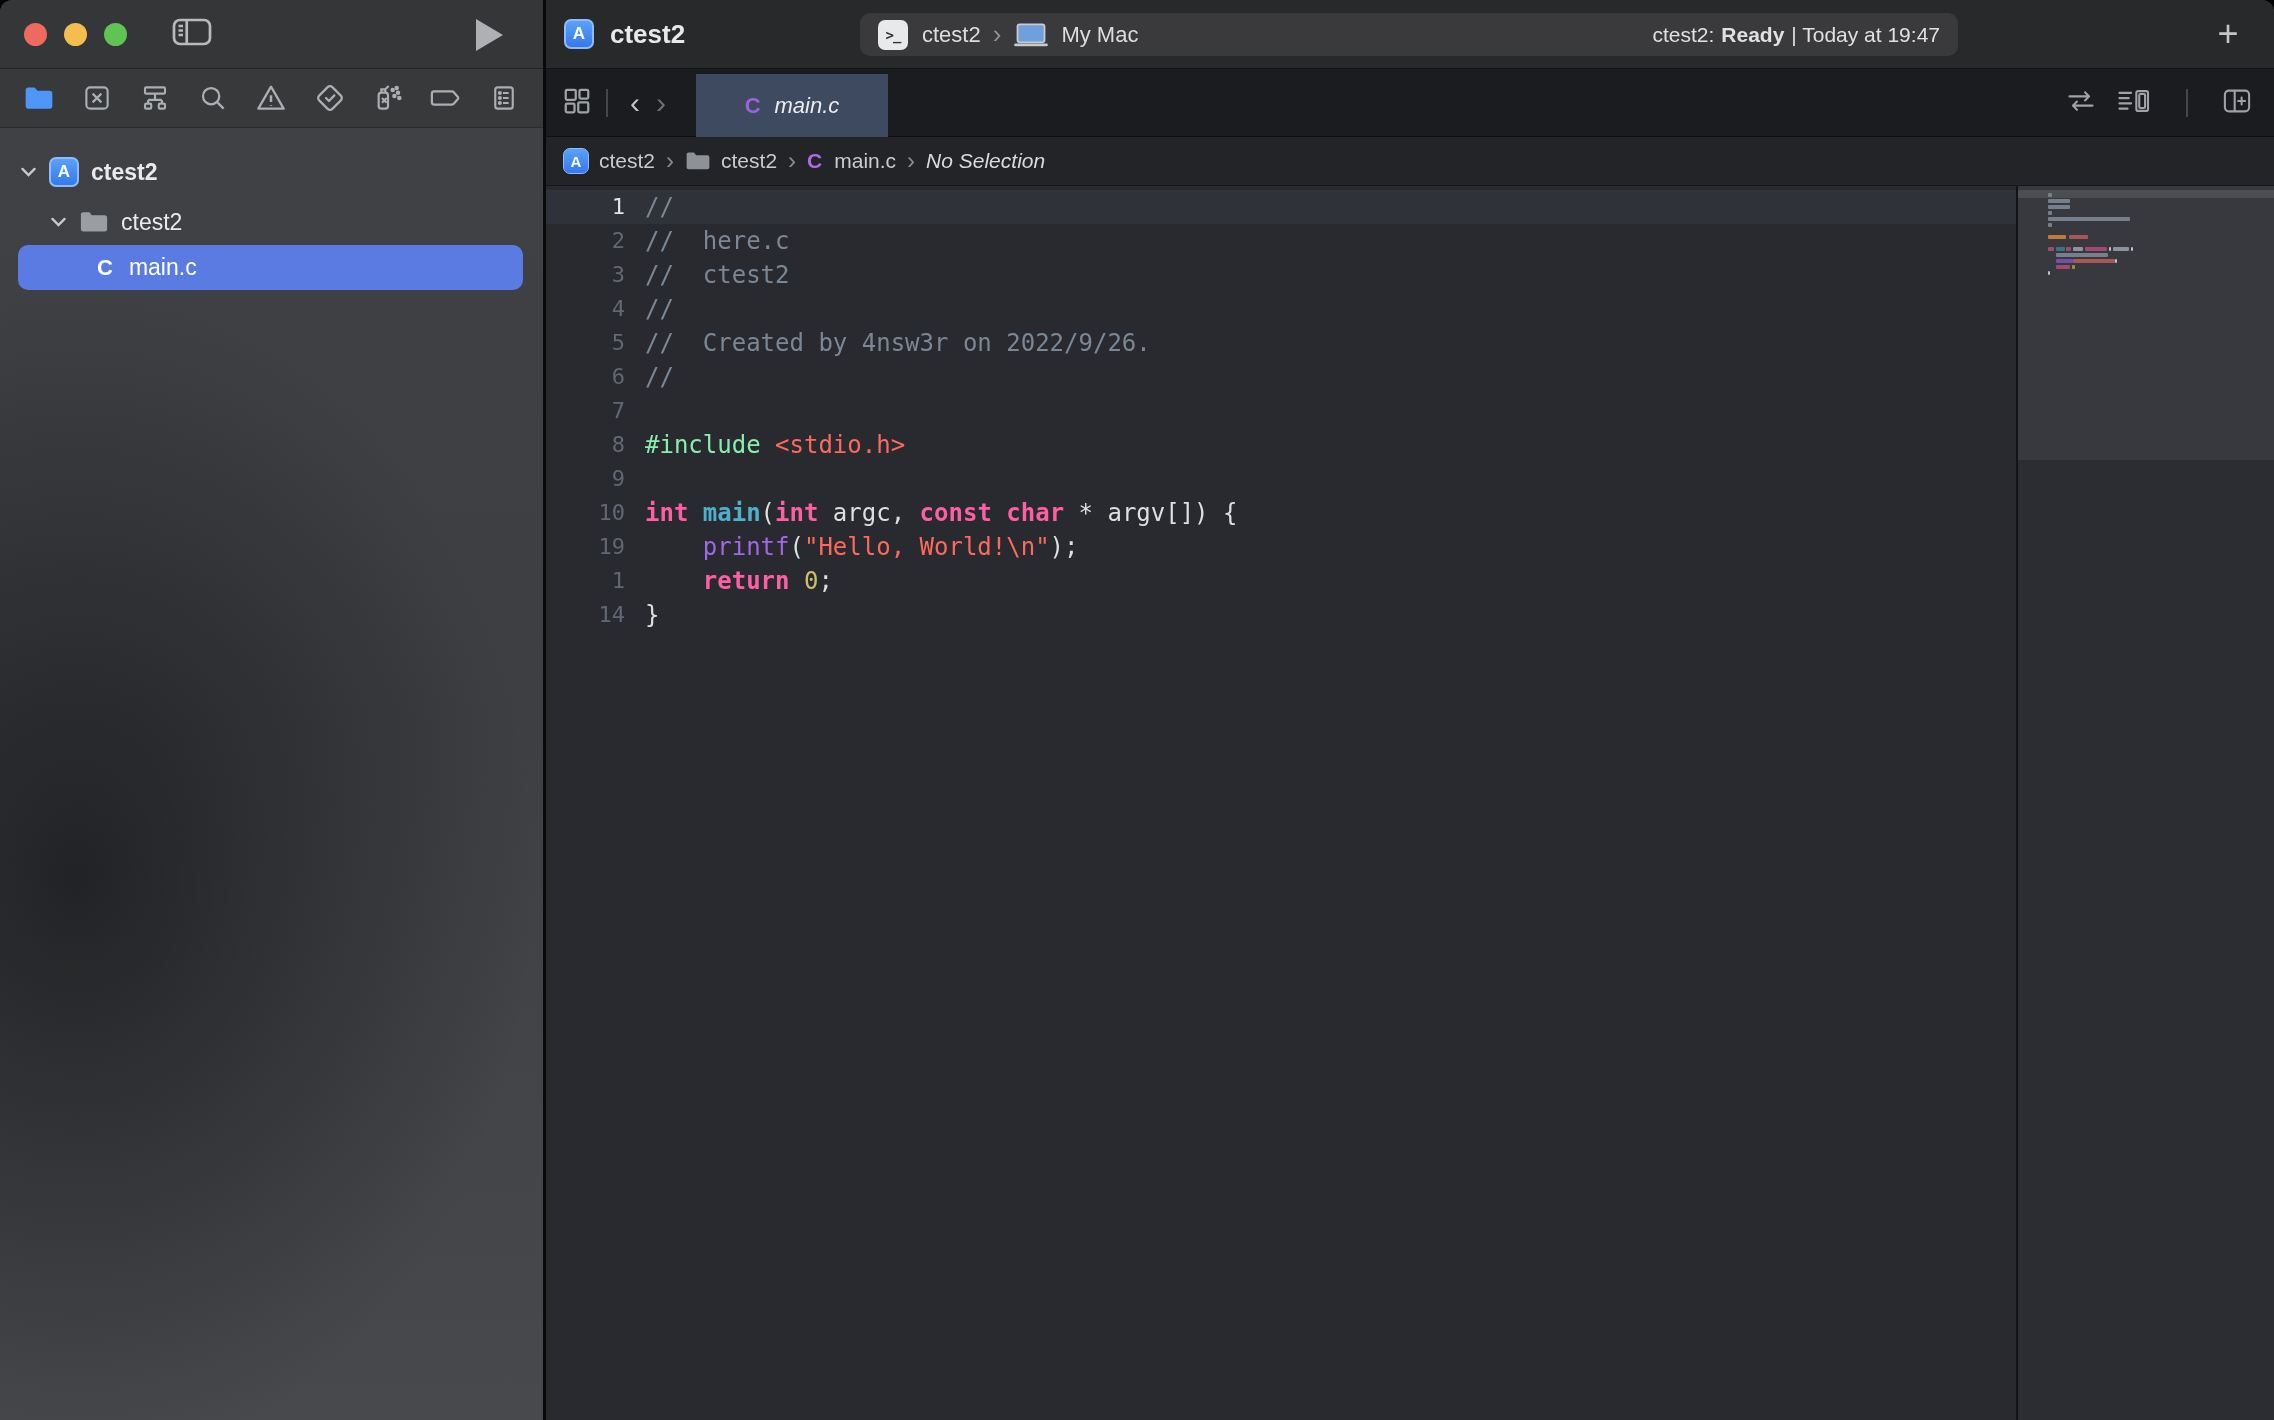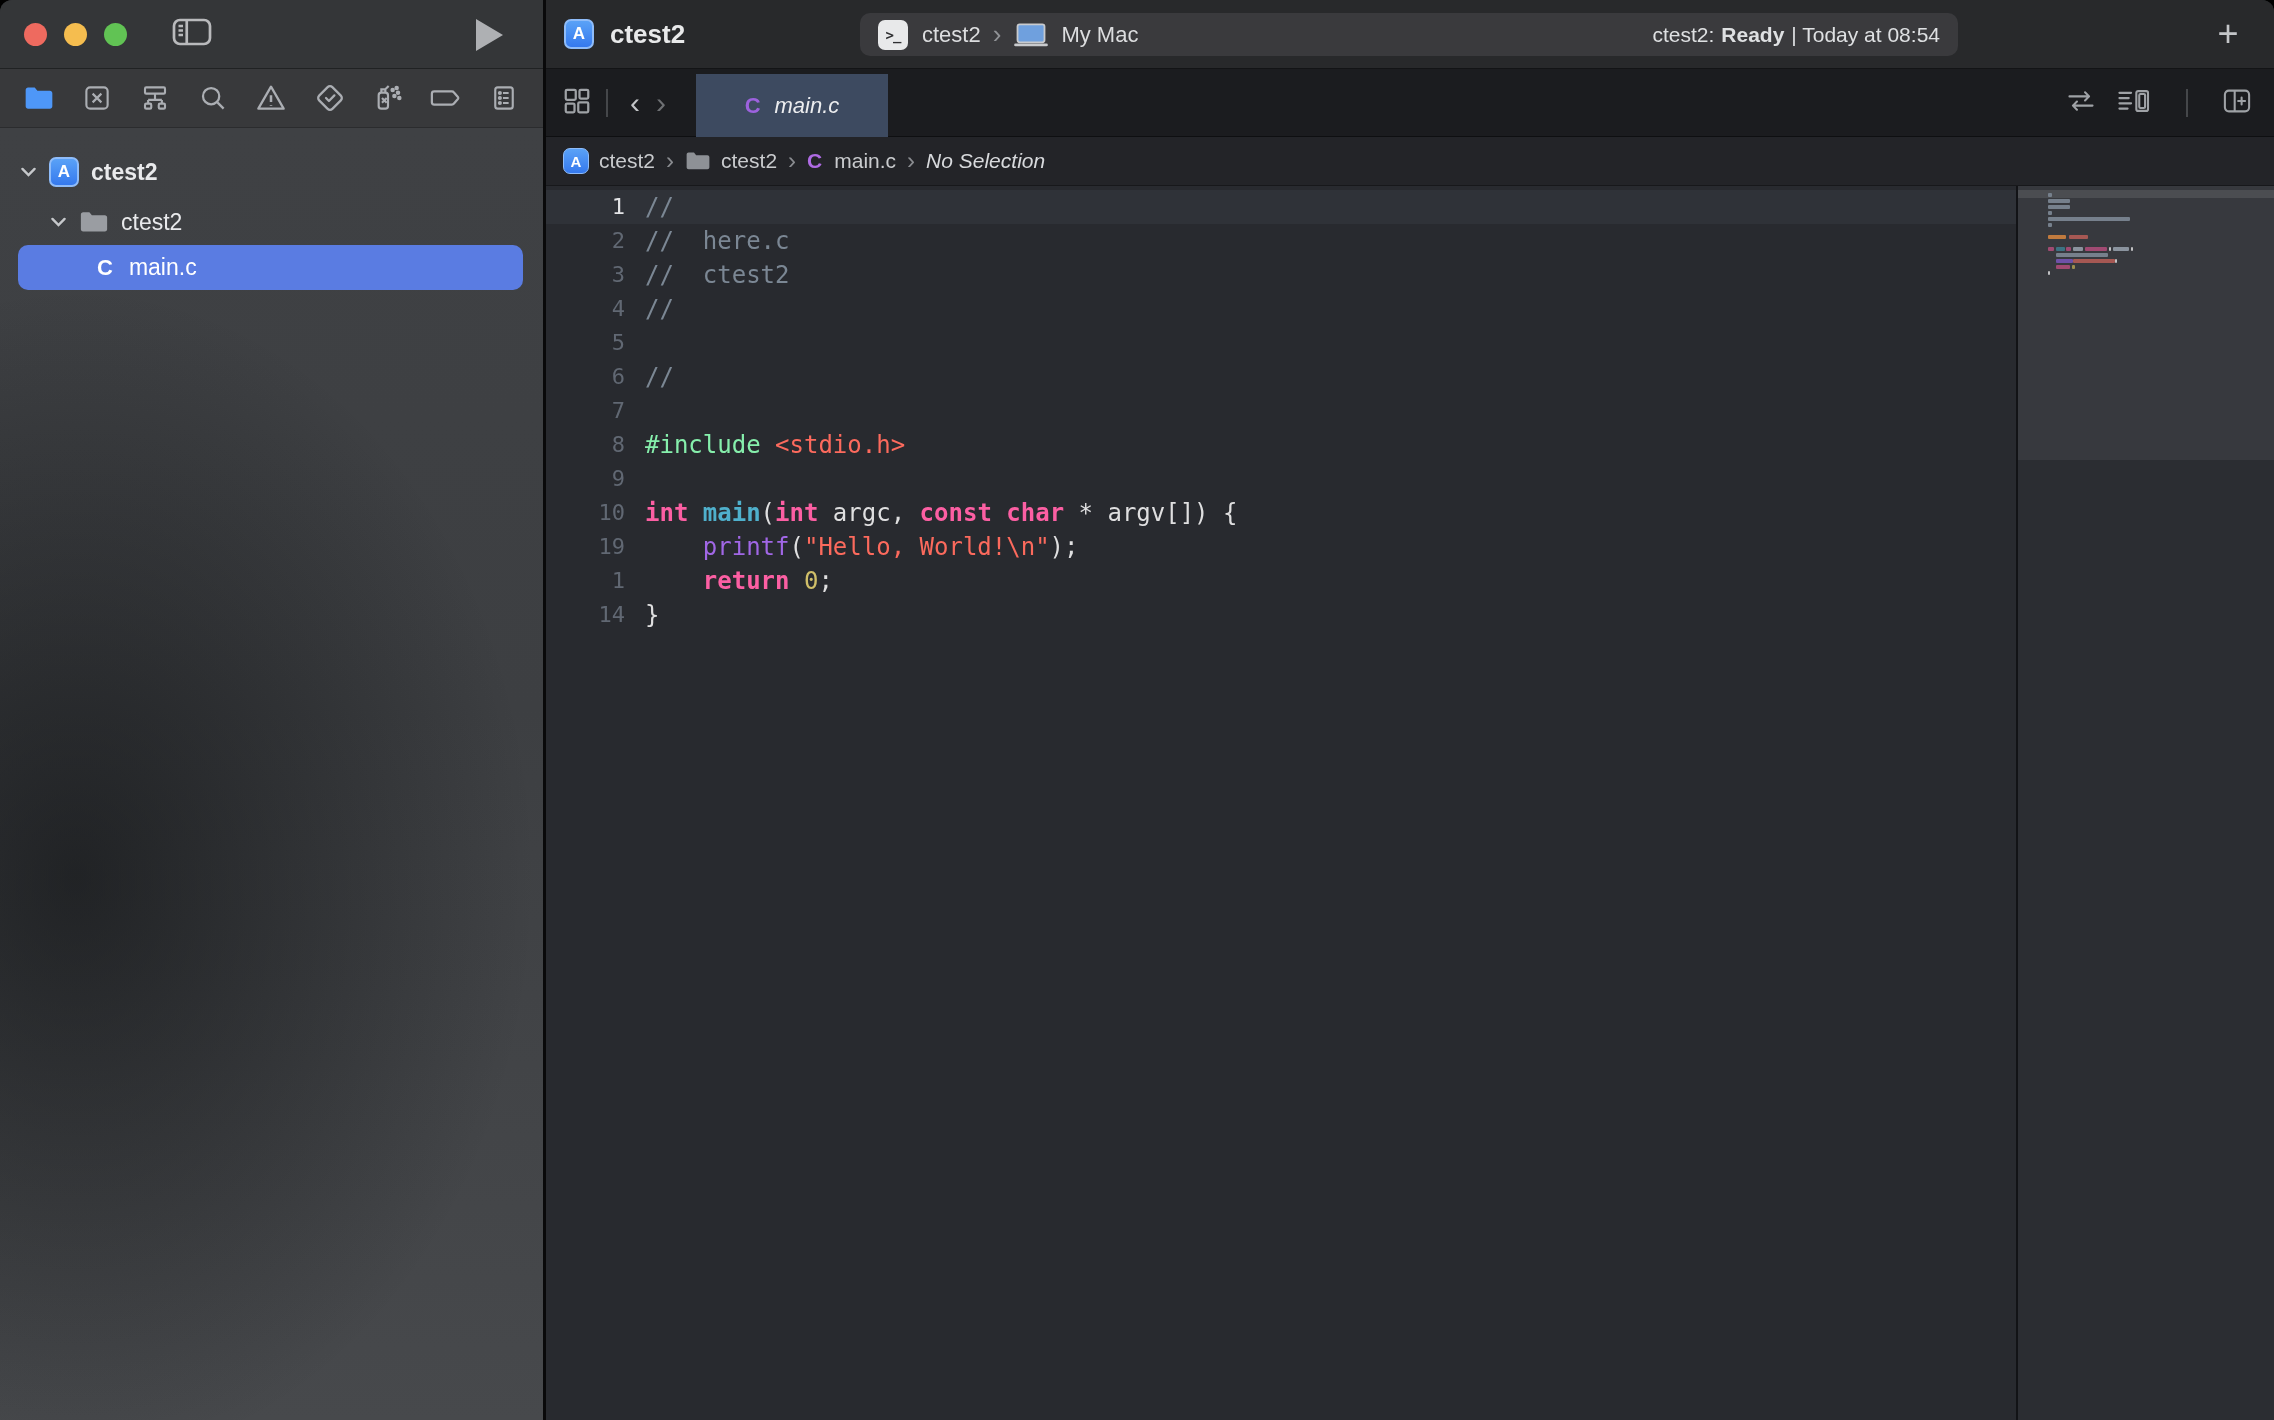--- a/index.html
+++ b/index.html
@@ -226,21 +226,21 @@
         <span class="scheme-name">ctest2</span>
         <span class="chev"></span>
         <svg width="36" height="26" viewBox="0 0 32 22">
             <rect x="4" y="1.5" width="24" height="16" rx="2" fill="#6FA0DE" stroke="#C8CACD" stroke-width="1.6"></rect>
             <rect x="1" y="18.5" width="30" height="2.6" rx="1.3" fill="#C8CACD"></rect>
           </svg>
         <span class="scheme-dest">My Mac</span>
         <div class="status">
           <span>ctest2:</span>
           <span class="b">Ready</span>
-          <span>| Today at 08:54</span>
+          <span>| Today at 19:47</span>
         </div>
       </div>
       <span class="plus-btn"></span>
     </div>
 
     <div class="tabstrip">
       <span style="margin-left:16px">
         <svg width="30" height="30" viewBox="0 0 24 24" fill="none" stroke="#9FA2A6" stroke-width="1.8">
             <rect x="3" y="3" width="8" height="8" rx="1"></rect>
             <rect x="14" y="3" width="7" height="7" rx="1"></rect>
@@ -297,21 +297,21 @@
       <span>main.c</span>
       <span class="jchev"></span>
       <span class="jb-sel">No Selection</span>
     </div>
 
     <div class="editor" id="editor">
         <div class="code-line active"><span class="ln">1</span><span class="code"><span style="color: rgb(123, 135, 148);">//</span></span></div>
         <div class="code-line"><span class="ln">2</span><span class="code"><span style="color: rgb(123, 135, 148);">//  here.c</span></span></div>
         <div class="code-line"><span class="ln">3</span><span class="code"><span style="color: rgb(123, 135, 148);">//  ctest2</span></span></div>
         <div class="code-line"><span class="ln">4</span><span class="code"><span style="color: rgb(123, 135, 148);">//</span></span></div>
-        <div class="code-line"><span class="ln">5</span></div>
+        <div class="code-line"><span class="ln">5</span><span class="code"><span style="color: rgb(123, 135, 148);">//  Created by 4nsw3r on 2022/9/26.</span></span></div>
         <div class="code-line"><span class="ln">6</span><span class="code"><span style="color: rgb(123, 135, 148);">//</span></span></div>
         <div class="code-line"><span class="ln">7</span><span class="code"></span></div>
         <div class="code-line"><span class="ln">8</span><span class="code"><span style="color: #86efac;">#include</span><span style="color: rgb(223, 223, 224);"> </span><span style="color: rgb(252, 106, 93);">&lt;stdio.h&gt;</span></span></div>
         <div class="code-line"><span class="ln">9</span><span class="code"></span></div>
         <div class="code-line"><span class="ln">10</span><span class="code"><span style="color: rgb(252, 95, 163); font-weight: bold;">int</span><span style="color: rgb(223, 223, 224);"> </span><span style="color: rgb(79, 176, 204); font-weight: bold;">main</span><span style="color: rgb(223, 223, 224);">(</span><span style="color: rgb(252, 95, 163); font-weight: bold;">int</span><span style="color: rgb(223, 223, 224);"> argc, </span><span style="color: rgb(252, 95, 163); font-weight: bold;">const</span><span style="color: rgb(223, 223, 224);"> </span><span style="color: rgb(252, 95, 163); font-weight: bold;">char</span><span style="color: rgb(223, 223, 224);"> * argv[]) {</span></span></div>
         <div class="code-line"><span class="ln">19</span><span class="code"><span style="color: rgb(223, 223, 224);">    </span><span style="color: rgb(161, 103, 230);">printf</span><span style="color: rgb(223, 223, 224);">(</span><span style="color: rgb(252, 106, 93);">"Hello, World!\n"</span><span style="color: rgb(223, 223, 224);">);</span></span></div>
         <div class="code-line"><span class="ln">1</span><span class="code"><span style="color: rgb(223, 223, 224);">    </span><span style="color: rgb(252, 95, 163); font-weight: bold;">return</span><span style="color: rgb(223, 223, 224);"> </span><span style="color: rgb(208, 191, 105);">0</span><span style="color: rgb(223, 223, 224);">;</span></span></div>
         <div class="code-line"><span class="ln">14</span><span class="code"><span style="color: rgb(223, 223, 224);">}</span></span></div>
       </div>
 

